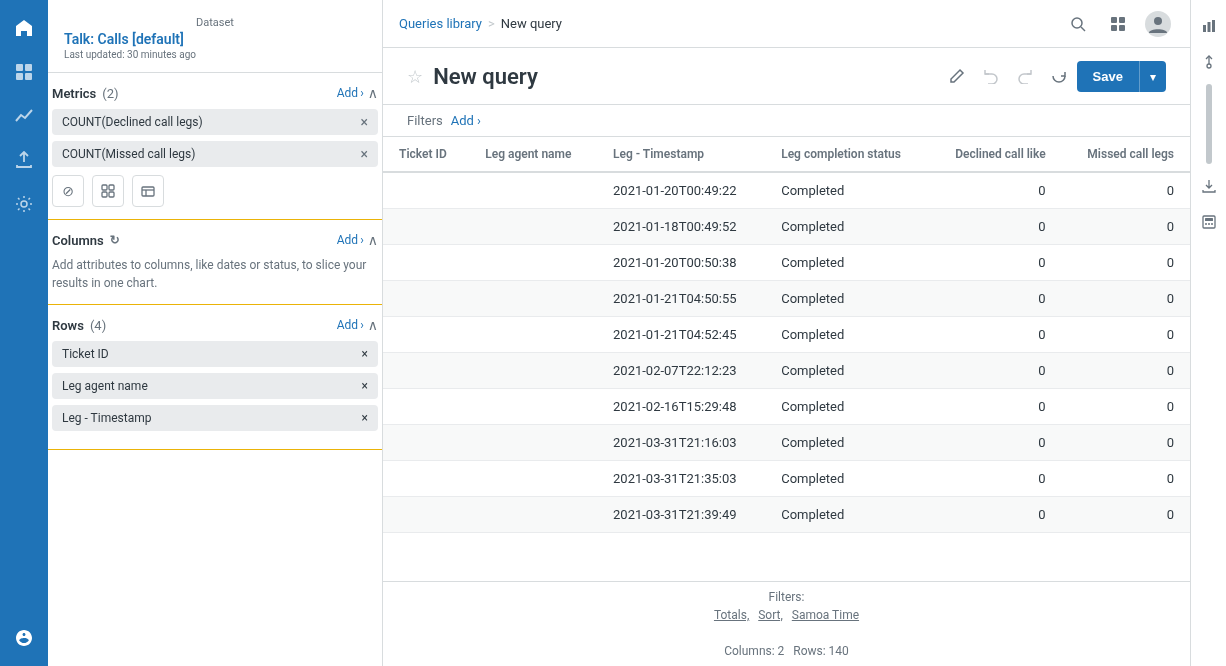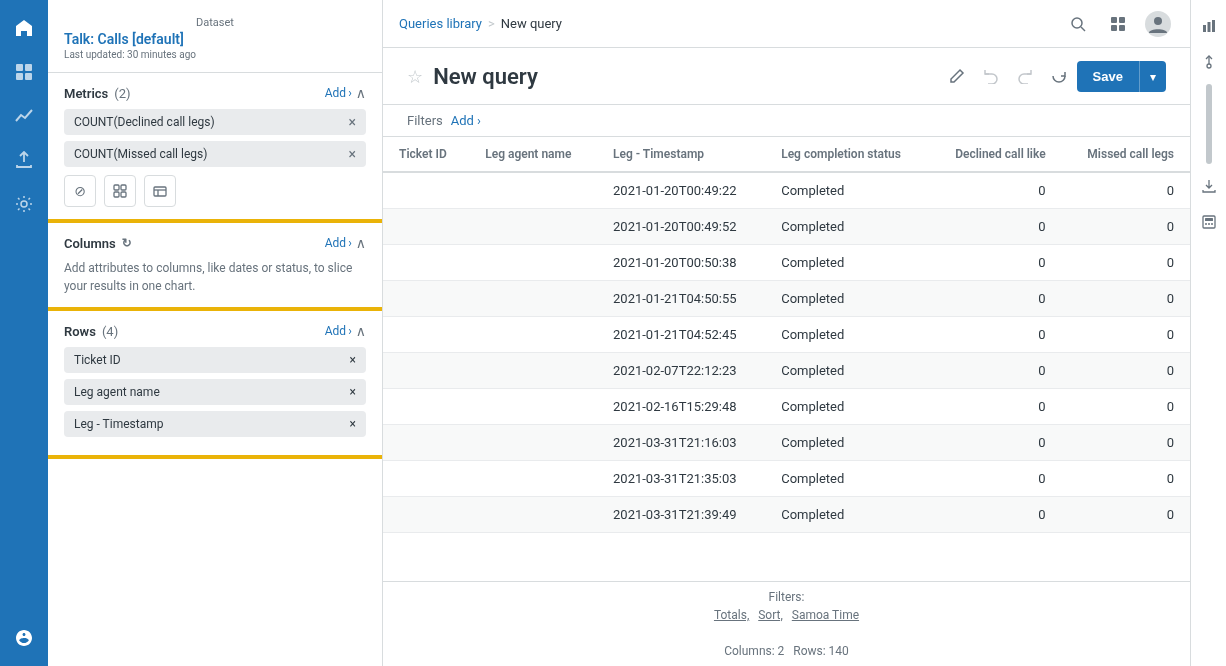--- a/index.html
+++ b/index.html
@@ -54,22 +54,22 @@
       font-weight: 600;
       color: #1f73b7;
     }
     .sidebar-dataset-updated {
       font-size: 10px;
       color: #68737d;
       margin-top: 2px;
     }
 
     .sidebar-section {
-      padding: 12px 16px;
-      border-bottom: 4px solid #eab308;
+      padding: 12px 4px;
+      border-bottom: 1px solid #eab308;
     }
     .sidebar-section-header {
       display: flex;
       align-items: center;
       justify-content: space-between;
       margin-bottom: 8px;
     }
     .sidebar-section-title {
       font-size: 13px;
       font-weight: 600;
@@ -589,21 +589,21 @@
               <td></td>
               <td></td>
               <td>2021-01-20T00:49:22</td>
               <td>Completed</td>
               <td style="text-align: right;">0</td>
               <td style="text-align: right;">0</td>
             </tr>
             <tr>
               <td></td>
               <td></td>
-              <td>2021-01-20T00:49:52</td>
+              <td>2021-01-18T00:49:52</td>
               <td>Completed</td>
               <td style="text-align: right;">0</td>
               <td style="text-align: right;">0</td>
             </tr>
             <tr>
               <td></td>
               <td></td>
               <td>2021-01-20T00:50:38</td>
               <td>Completed</td>
               <td style="text-align: right;">0</td>

